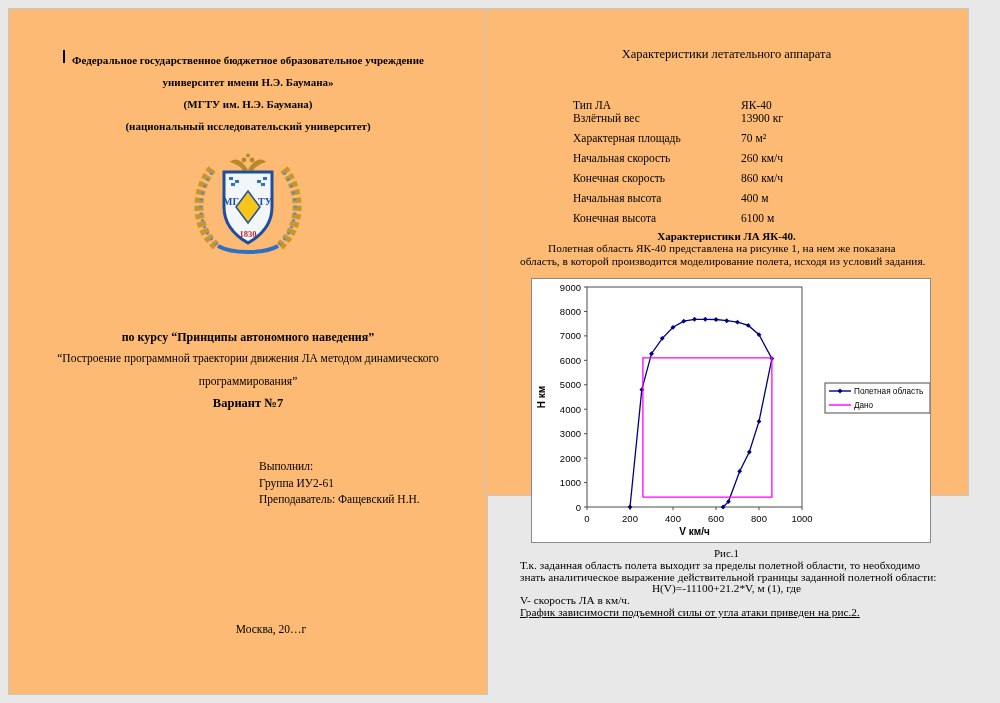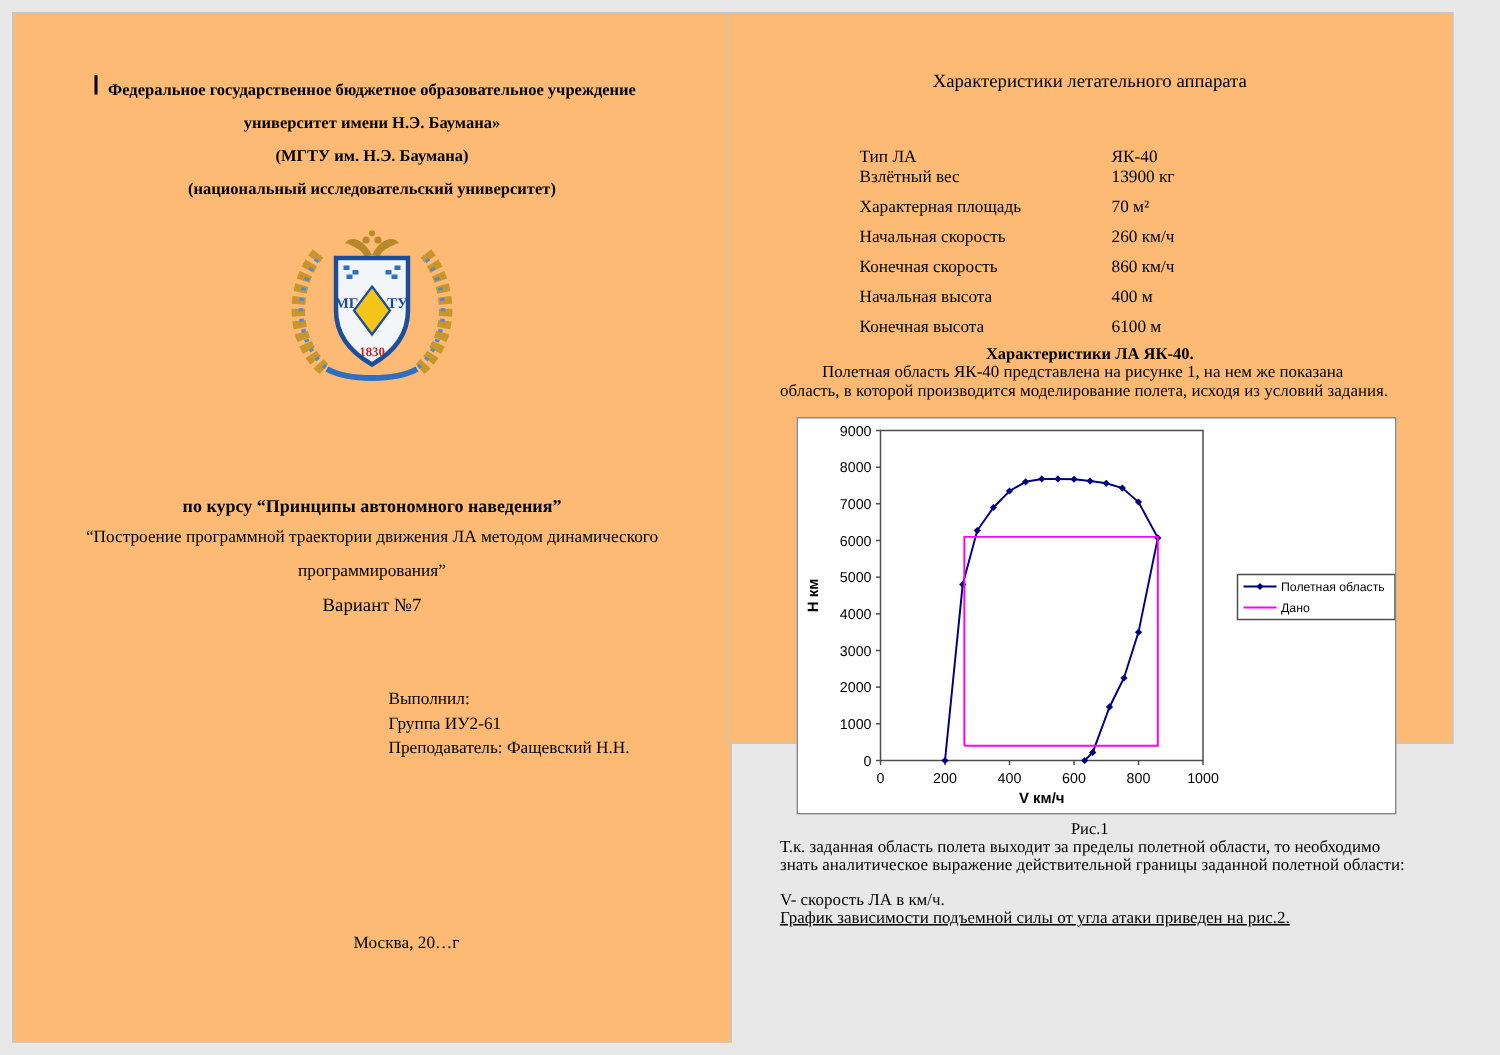--- a/index.html
+++ b/index.html
@@ -23,21 +23,21 @@
   .ctr{left:0;width:100%;text-align:center;white-space:nowrap;}
 
   
   .caret{left:54px;top:41px;width:1.5px;height:13px;background:#000;}
   .hdr{top:40px;font-weight:bold;font-size:11px;line-height:22px;}
   .emblem{left:177px;top:140px;width:124px;height:108px;}
   .hw-title{top:292px;font-weight:bold;font-size:15px;}
   .course{top:321px;font-weight:bold;font-size:12px;}
   .topic1{top:343px;font-size:11.5px;}
   .topic2{top:366px;font-size:11.5px;}
-  .variant{top:387px;font-weight:normal;font-size:12.5px;}
+  .variant{top:387px;font-weight:bold;font-size:12.5px;}
   .author{left:250px;top:449px;font-size:11.5px;line-height:16.5px;white-space:nowrap;}
   .city{top:614px;font-size:11.5px;margin-left:23px;}
   .emtext{font:bold 10px "Liberation Serif", serif;fill:#1c4e9d;text-anchor:middle;}
   .emyear{font:bold 8.5px "Liberation Serif", serif;fill:#c3272b;text-anchor:middle;}
 
   
   .p2-title{top:38px;font-size:12.5px;}
   .chars{left:72px;top:88px;width:380px;font-size:11.5px;}
   .crow{position:absolute;left:0;white-space:nowrap;margin-left:16px;}
   .crow .lab{display:inline-block;width:168px;}
@@ -188,15 +188,16 @@
         <line x1="297" y1="112" x2="319" y2="112" stroke="#000080" stroke-width="1.4"></line>
         <path d="M308 109.6L310.4 112L308 114.4L305.6 112Z" fill="#000080"></path>
         <text x="322" y="115" class="legend-text">Полетная область</text>
         <line x1="297" y1="126" x2="319" y2="126" stroke="#FF00FF" stroke-width="1.4"></line>
         <text x="322" y="129" class="legend-text">Дано</text>
       </svg>
   </div>
 
   <div class="abs ctr figcap">Рис.1</div>
   <div class="abs para2">Т.к. заданная область полета выходит за пределы полетной области, то необходимо знать аналитическое выражение действительной границы заданной полетной области:</div>
+  <div class="abs ctr formula">H(V)=-11100+21.2*V, м (1), где</div>
   <div class="abs note1">V- скорость ЛА в км/ч.</div>
   <div class="abs note2">График зависимости подъемной силы от угла атаки приведен на рис.2.</div>
 </div>
 
 </body></html>

